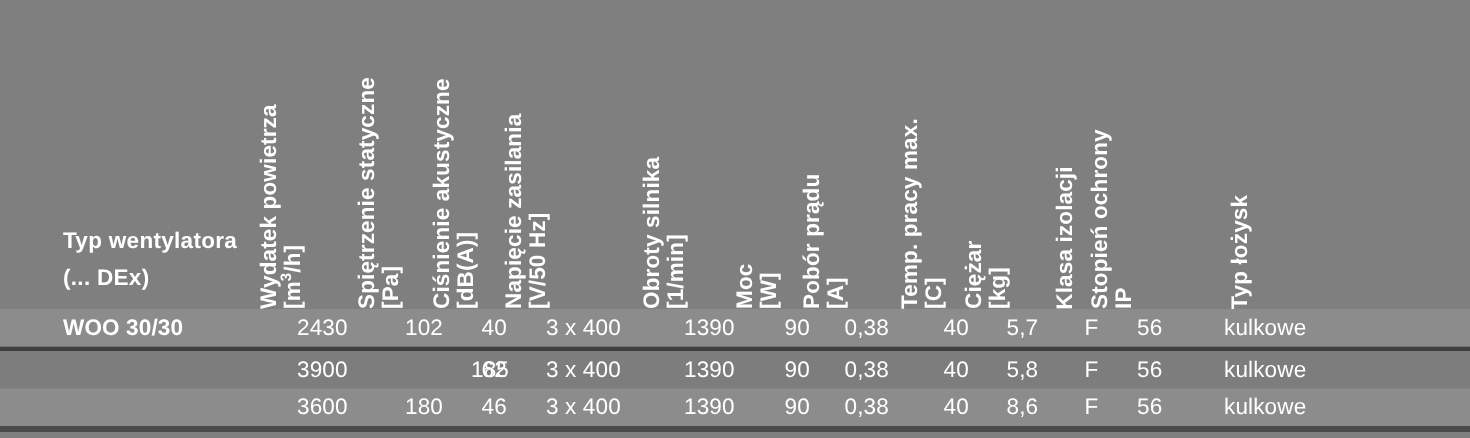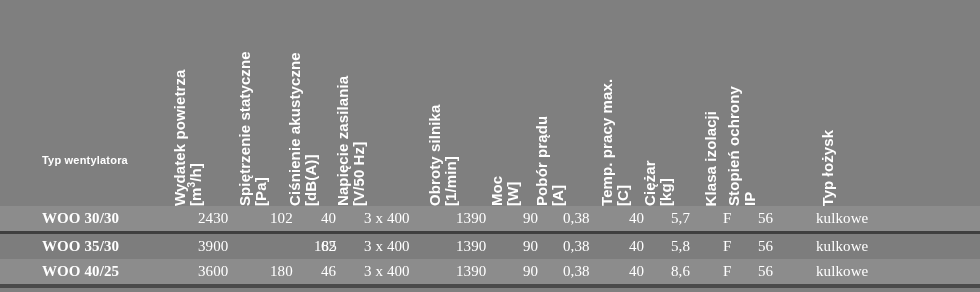--- a/index.html
+++ b/index.html
@@ -30,21 +30,21 @@
     background: #7f7f7f;
   }
 
   .corner-label {
     position: absolute;
     left: 42px;
     top: 148px;
     width: 160px;
     color: #ffffff;
     font-weight: bold;
-    font-size: 11px;
+    font-size: 15px;
     line-height: 25px;
     letter-spacing: 0.2px;
   }
   .corner-label .line2 {
     display: block;
   }
 
   
   .vhead {
     position: absolute;
@@ -68,21 +68,20 @@
     line-height: 0;
   }
 
   
   .rows {
     position: absolute;
     left: 0;
     top: 206px;
     width: 876px;
     height: 86px;
-    font-family: Liberation Serif, serif;
   }
   .row {
     position: relative;
     width: 980px;
     height: 25px;
     box-sizing: border-box;
   }
   .row.light { background: #8c8c8c; }
   .row.dark  { background: #7d7d7d; }
 
@@ -111,20 +110,21 @@
   }
 </style>
 </head>
 <body>
 
 <div id="spec-table">
 
   <div class="header-zone">
     <div class="corner-label">
       <span>Typ wentylatora</span>
+      <span class="line2">(... DEx)</span>
     </div>
 
   <div class="vhead" style="left: 203px; bottom: 0px;"><span>Wydatek powietrza</span><span class="unit">[m<sup>3</sup>/h]</span></div>
       <div class="vhead" style="left: 268px; bottom: 0px;"><span>Spiętrzenie statyczne</span><span class="unit">[Pa]</span></div>
       <div class="vhead" style="left: 318px; bottom: 0px;"><span>Ciśnienie akustyczne</span><span class="unit">[dB(A)]</span></div>
       <div class="vhead" style="left: 366px; bottom: 0px;"><span>Napięcie zasilania</span><span class="unit">[V/50 Hz]</span></div>
       <div class="vhead" style="left: 458px; bottom: 0px;"><span>Obroty silnika</span><span class="unit">[1/min]</span></div>
       <div class="vhead" style="left: 520px; bottom: 0px;"><span>Moc</span><span class="unit">[W]</span></div>
       <div class="vhead" style="left: 565px; bottom: 0px;"><span>Pobór prądu</span><span class="unit">[A]</span></div>
       <div class="vhead" style="left: 630px; bottom: 0px;"><span>Temp. pracy max.</span><span class="unit">[C]</span></div>
@@ -146,36 +146,34 @@
         <div class="cell" style="left: 523px;">90</div>
         <div class="cell" style="left: 563px;">0,38</div>
         <div class="cell" style="left: 629px;">40</div>
         <div class="cell" style="left: 671px;">5,7</div>
         <div class="cell" style="left: 723px;">F</div>
         <div class="cell" style="left: 758px;">56</div>
         <div class="cell" style="left: 816px;">kulkowe</div>
       </div>
       <div class="sep"></div>
       <div class="row dark">
-        <div class="cell name" style="left: 42px;">WOO 35/30</div>
         <div class="cell" style="left: 198px;">3900</div>
         <div class="cell" style="left: 270px; margin-left: 44px;">185</div>
         <div class="cell" style="left: 321px;">62</div>
         <div class="cell" style="left: 364px;">3 x 400</div>
         <div class="cell" style="left: 456px;">1390</div>
         <div class="cell" style="left: 523px;">90</div>
         <div class="cell" style="left: 563px;">0,38</div>
         <div class="cell" style="left: 629px;">40</div>
         <div class="cell" style="left: 671px;">5,8</div>
         <div class="cell" style="left: 723px;">F</div>
         <div class="cell" style="left: 758px;">56</div>
         <div class="cell" style="left: 816px;">kulkowe</div>
       </div>
       <div class="row light">
-        <div class="cell name" style="left: 42px;">WOO 40/25</div>
         <div class="cell" style="left: 198px;">3600</div>
         <div class="cell" style="left: 270px;">180</div>
         <div class="cell" style="left: 321px;">46</div>
         <div class="cell" style="left: 364px;">3 x 400</div>
         <div class="cell" style="left: 456px;">1390</div>
         <div class="cell" style="left: 523px;">90</div>
         <div class="cell" style="left: 563px;">0,38</div>
         <div class="cell" style="left: 629px;">40</div>
         <div class="cell" style="left: 671px;">8,6</div>
         <div class="cell" style="left: 723px;">F</div>

